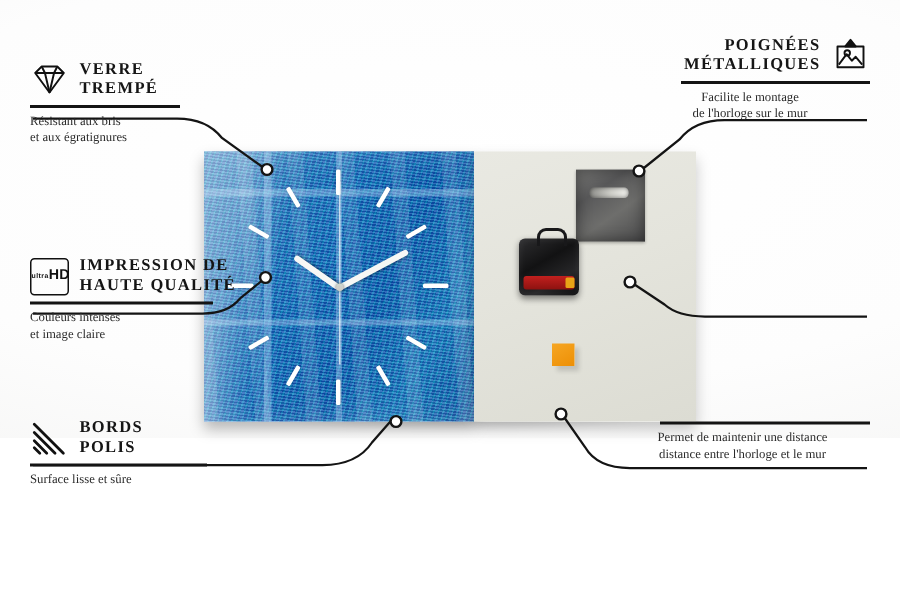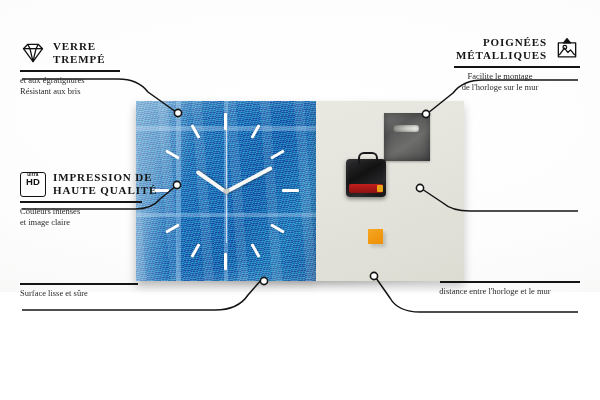--- a/index.html
+++ b/index.html
@@ -102,21 +102,21 @@
     line-height:13px;text-transform:uppercase;
   }
   .title.r{text-align:right;}
   .rule{height:1.6px;background:#141414;margin:4px 0 3px 0;}
   .sub{font-size:8.5px;line-height:11px;color:#2b2b2b;font-family:"Liberation Serif", serif;}
   .sub.r{text-align:center;}
   .ico{flex:0 0 auto;width:26px;height:24px;display:block;}
 
   .hdbox{
     width:24px;height:23px;border:1.6px solid #111;border-radius:3px;
-    display:flex;flex-direction:column;align-items:center;justify-content:flex-start;line-height:1;
+    display:flex;flex-direction:row;align-items:center;justify-content:space-between;line-height:1;
   }
   .hdbox .u{font-size:4.6px;font-weight:700;letter-spacing:.3px;color:#111;font-family:"Liberation Sans",sans-serif;}
   .hdbox .h{font-size:9.5px;font-weight:700;color:#111;font-family:"Liberation Sans",sans-serif;letter-spacing:.2px;}
 
   svg.conn{position:absolute;left:0;top:0;width:600px;height:400px;pointer-events:none;}
 </style>
 </head>
 <body>
 
 <div id="stage">
@@ -189,46 +189,60 @@
             <path d="M9,3 L11.5,8 L15,23"></path>
             <path d="M21,3 L18.5,8 L15,23"></path>
         </g>
       </svg>
       <div>
         <div class="title">VERRE</div>
         <div class="title">TREMPÉ</div>
       </div>
     </div>
     <div class="rule" style="width:100px;"></div>
+    <div class="sub">Résistant aux bris</div>
     <div class="sub">et aux égratignures</div>
-    <div class="sub">Résistant aux bris</div>
   </div>
 
   <div class="callout" style="left:20px;top:171px;width:150px;">
     <div class="row">
       <div class="ico hdbox">
         <span class="u">ultra</span>
         <span class="h">HD</span>
       </div>
       <div>
         <div class="title">IMPRESSION DE</div>
         <div class="title">HAUTE QUALITÉ</div>
       </div>
     </div>
     <div class="rule" style="width:122px;"></div>
     <div class="sub">Couleurs intenses</div>
     <div class="sub">et image claire</div>
   </div>
 
   <div class="callout" style="left:20px;top:279px;width:140px;">
+    <div class="row">
+      <svg class="ico" viewBox="0 0 28 26">
+        <g stroke="#111" stroke-width="2" stroke-linecap="round">
+          <path d="M3,3 L24,24"></path>
+            <path d="M3,9 L18,24"></path>
+            <path d="M3,15 L12,24"></path>
+            <path d="M3,20 L7,24"></path>
+        </g>
+      </svg>
+      <div>
+        <div class="title">BORDS</div>
+        <div class="title">POLIS</div>
+      </div>
+    </div>
     <div class="rule" style="width:118px;"></div>
     <div class="sub">Surface lisse et sûre</div>
   </div>
 
-  <div class="callout" style="right:20px;top:36px;width:160px;">
+  <div class="callout" style="right:20px;top:24px;width:160px;">
     <div class="row r">
       <div>
         <div class="title r">POIGNÉES</div>
         <div class="title r">MÉTALLIQUES</div>
       </div>
       <svg class="ico" viewBox="0 0 30 26">
         <g fill="none" stroke="#111" stroke-width="1.5" stroke-linejoin="round">
           <path d="M15,1 L11,6 L19,6 Z" fill="#111"></path>
           <rect x="5" y="6" width="20" height="16"></rect>
           <path d="M6,20 L12,12 L16,17 L19,14 L24,20"></path>
@@ -237,16 +251,17 @@
       </svg>
     </div>
     <div class="rule" style="width:126px;margin-left:34px;"></div>
     <div class="sub r">Facilite le montage</div>
     <div class="sub r">de l'horloge sur le mur</div>
   </div>
 
 
   <div class="callout" style="right:20px;top:277px;width:170px;">
     <div class="rule" style="width:140px;margin-left:30px;"></div>
+    <div class="sub r">Permet de maintenir une distance</div>
     <div class="sub r">distance entre l'horloge et le mur</div>
   </div>
 
 </div>
 
 </body></html>

